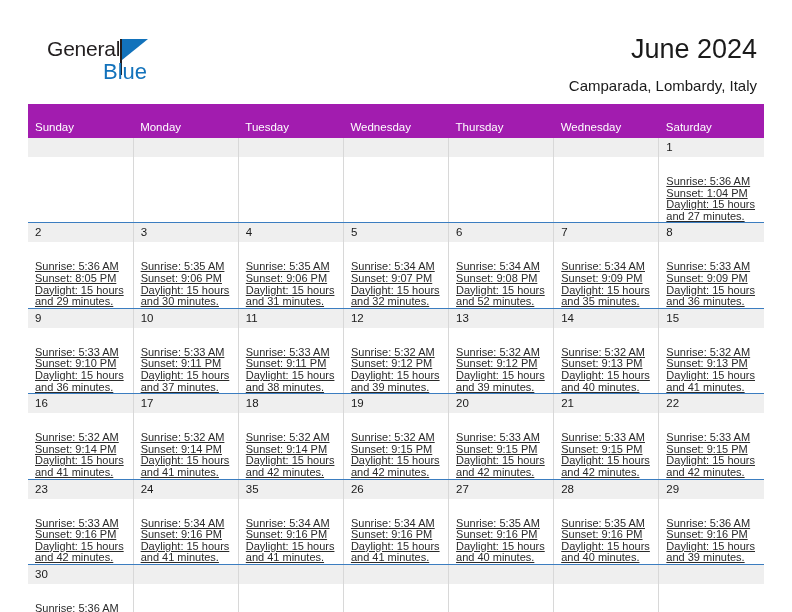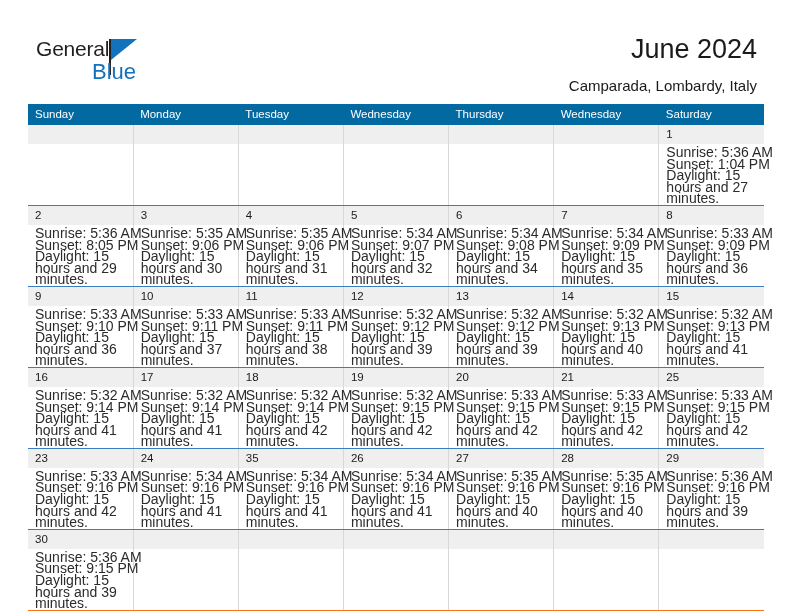--- a/index.html
+++ b/index.html
@@ -12,21 +12,21 @@
   .page {
     position: relative;
     width: 792px; height: 612px;
     background: #ffffff;
     overflow: hidden;
   }
 
   
   .top {
     position: absolute;
-    left: 1px; right: 0; top: 0;
+    left: 12px; right: 0; top: 0;
     height: 100px;
   }
   .logo {
     position: absolute;
     left: 35px; top: 37px;
     width: 150px; height: 50px;
   }
   .logo-general {
     position: absolute;
     left: 0; top: 0;
@@ -77,26 +77,26 @@
 
   
   .calendar {
     position: absolute;
     left: 28px; top: 104px;
     width: 736px;
     border-collapse: collapse;
     table-layout: fixed;
   }
   .calendar th {
-    background: #0369a1;
+    background: #a21caf;
     color: #ffffff;
     font-size: 11.5px;
     font-weight: normal;
     text-align: left;
-    padding: 3px 0 5px 7px;
+    padding: 17px 0 5px 7px;
     height: 21px;
     border: none;
   }
   .calendar td {
     width: 105.14px;
     height: 73px;
     vertical-align: top;
     padding: 0;
     border-right: 1px solid #d8d8d8;
     border-bottom: 1px solid #3b7dc0;
@@ -110,24 +110,25 @@
     background: #efefef;
     font-size: 11.5px;
     color: #1a1a1a;
     padding: 3px 0 3px 7px;
     height: 19px;
     line-height: 13px;
   }
   td.empty .daynum { background: #efefef; }
   .info {
     display: block;
-    padding: 3px 5px 0 7px;
-    font-size: 14px;
+    padding: 19px 5px 0 7px;
+    font-size: 11px;
     line-height: 11.6px;
     color: #2b2b2b;
+    text-decoration: underline;
   }
   .info div { white-space: nowrap; }
   .info div.wrap { white-space: normal; }
 </style>
 </head>
 <body>
 
 <div class="page">
 
   <div class="top">
@@ -215,21 +216,21 @@
               <div>Sunrise: 5:34 AM</div>
               <div>Sunset: 9:07 PM</div>
               <div class="wrap">Daylight: 15 hours and 32 minutes.</div>
             </span>
           </td>
           <td>
             <span class="daynum">6</span>
             <span class="info">
               <div>Sunrise: 5:34 AM</div>
               <div>Sunset: 9:08 PM</div>
-              <div class="wrap">Daylight: 15 hours and 34 minutes.</div>
+              <div class="wrap">Daylight: 15 hours and 52 minutes.</div>
             </span>
           </td>
           <td>
             <span class="daynum">7</span>
             <span class="info">
               <div>Sunrise: 5:34 AM</div>
               <div>Sunset: 9:09 PM</div>
               <div class="wrap">Daylight: 15 hours and 35 minutes.</div>
             </span>
           </td>
@@ -343,21 +344,21 @@
           </td>
           <td>
             <span class="daynum">21</span>
             <span class="info">
               <div>Sunrise: 5:33 AM</div>
               <div>Sunset: 9:15 PM</div>
               <div class="wrap">Daylight: 15 hours and 42 minutes.</div>
             </span>
           </td>
           <td>
-            <span class="daynum">25</span>
+            <span class="daynum">22</span>
             <span class="info">
               <div>Sunrise: 5:33 AM</div>
               <div>Sunset: 9:15 PM</div>
               <div class="wrap">Daylight: 15 hours and 42 minutes.</div>
             </span>
           </td>
         </tr>
         <tr>
           <td>
             <span class="daynum">23</span>

